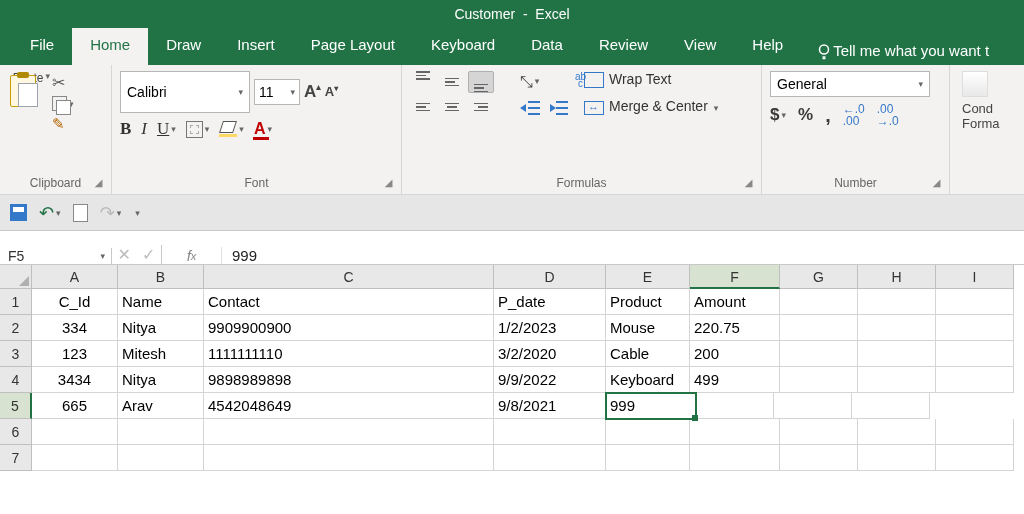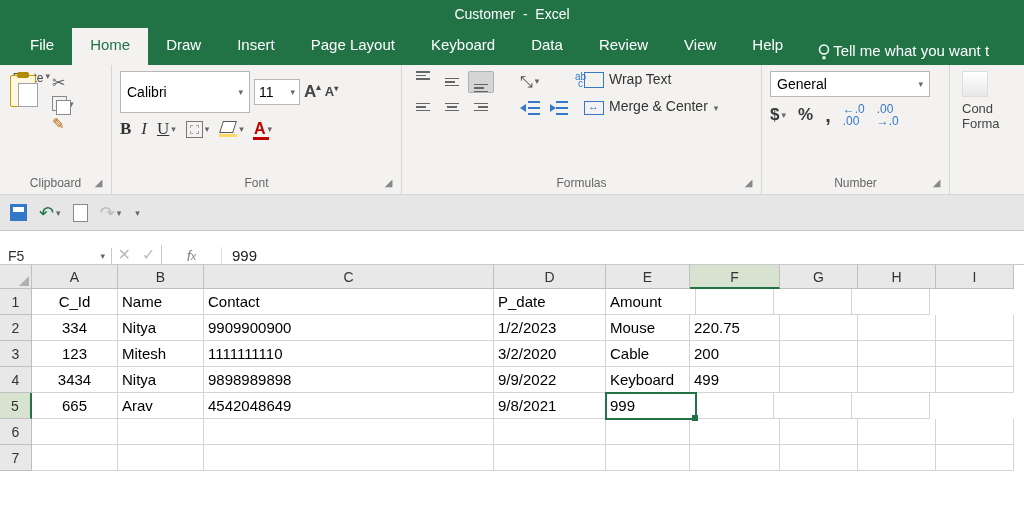--- a/index.html
+++ b/index.html
@@ -345,20 +345,21 @@
           <div class="ch cI">I</div>
         </div>
     </div>
     <div class="rows" id="gridrows">
         <div class="row">
           <div class="rh">1</div>
           <div class="cell cA center">C_Id</div>
           <div class="cell cB">Name</div>
           <div class="cell cC">Contact</div>
           <div class="cell cD">P_date</div>
+          <div class="cell cE">Product</div>
           <div class="cell cF">Amount</div>
           <div class="cell cG"></div>
           <div class="cell cH"></div>
           <div class="cell cI"></div>
         </div>
         <div class="row">
           <div class="rh">2</div>
           <div class="cell cA center">334</div>
           <div class="cell cB">Nitya</div>
           <div class="cell cC">9909900900</div>

